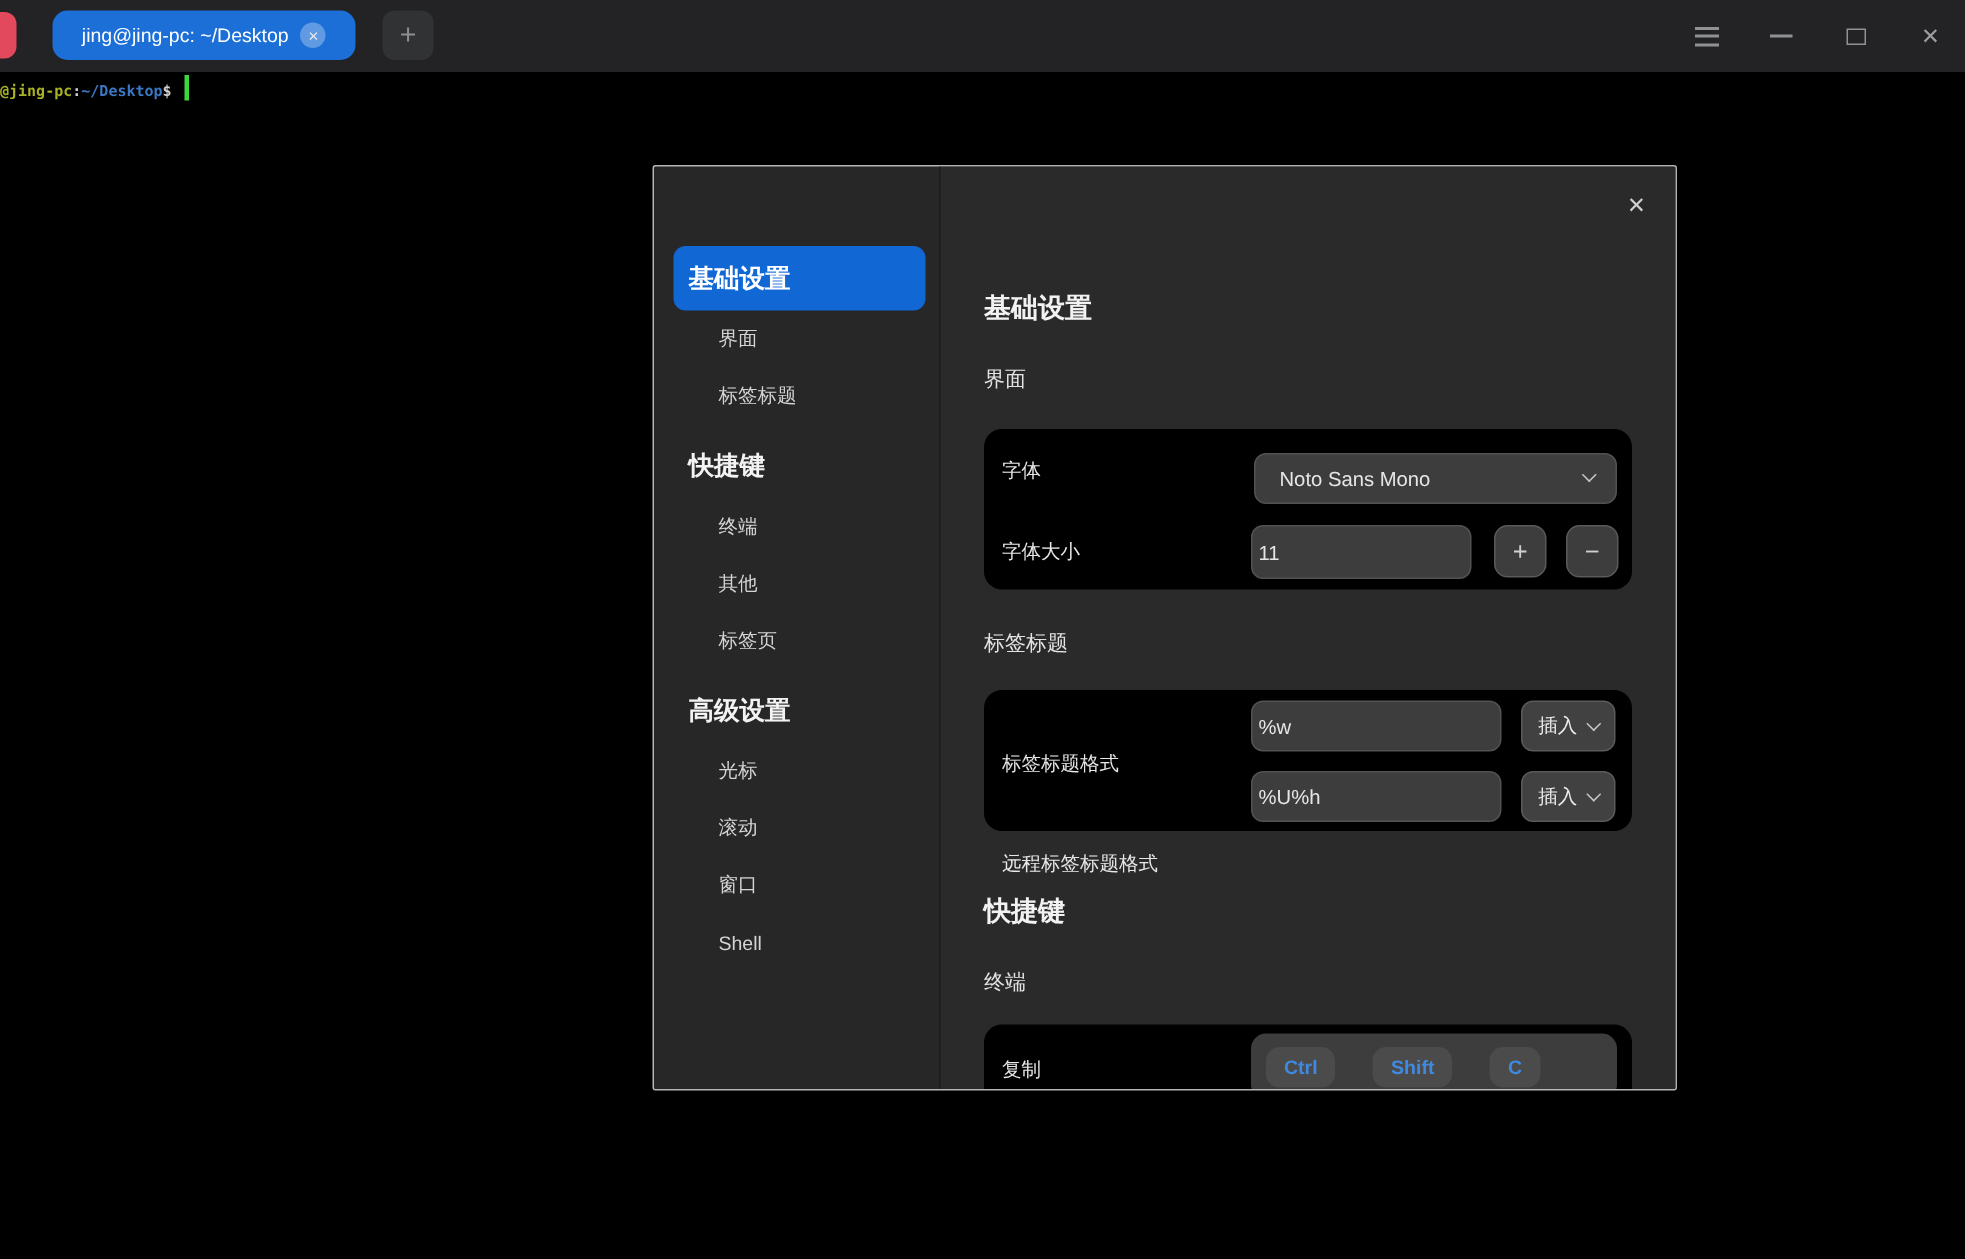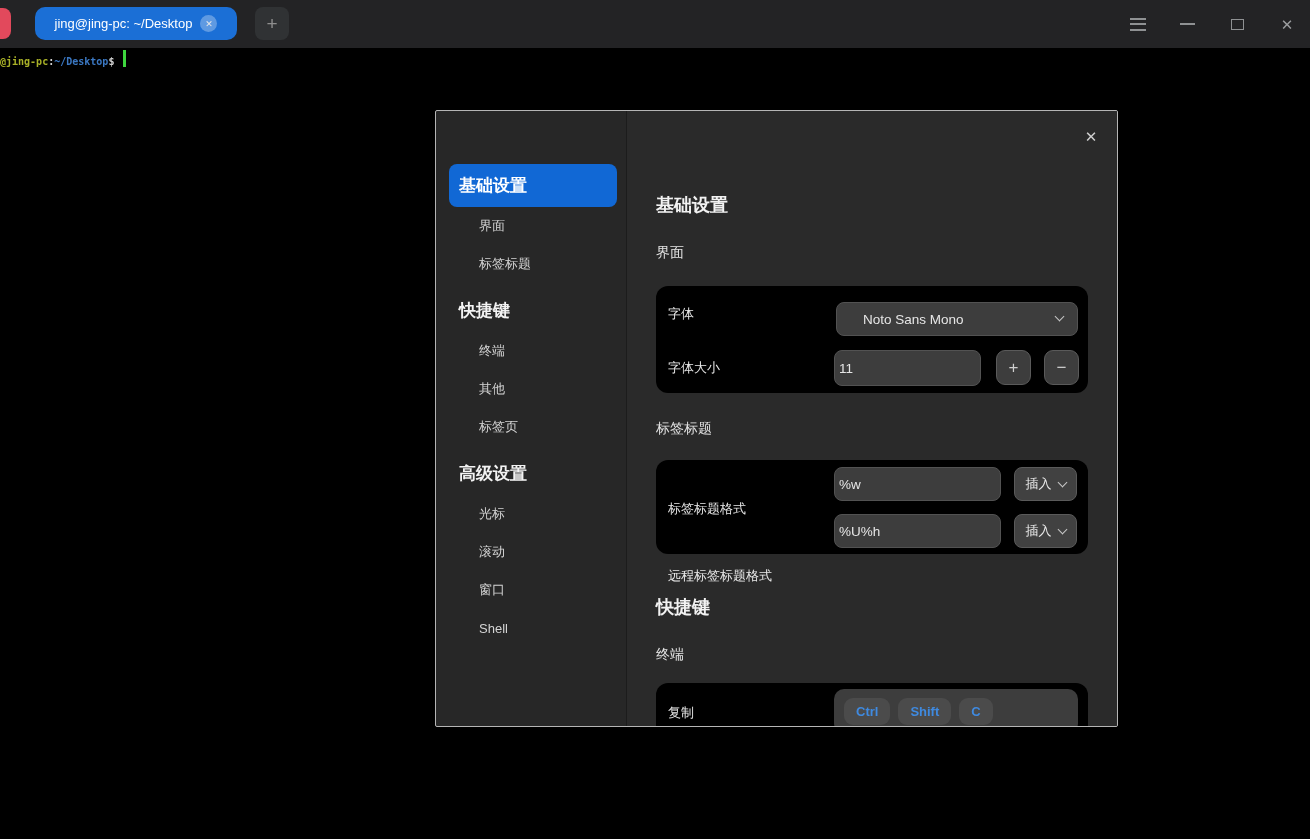--- a/index.html
+++ b/index.html
@@ -44,31 +44,31 @@
   
   .ccol { position:absolute; left:220px; top:0; width:432px; }
   .h1 { position:absolute; left:0; font-size:18px; font-weight:bold; color:#f2f2f2; }
   .sect { position:absolute; left:0; font-size:14px; color:#e3e3e3; }
   .card { position:absolute; left:0; width:432px; background:#000000; border-radius:12px; }
   .row-sep { position:absolute; left:0; right:0; height:1px; background:rgba(0,0,0,0.28); }
   .rlabel { position:absolute; left:12px; font-size:13px; color:#e8e8e8; }
 
   .field { background:#3d3d3d; border:1px solid #525252; border-radius:8px; color:#e6e6e6;
            font-size:13.5px; font-family:"Liberation Sans", sans-serif; }
-  .dropdown { position:absolute; display:flex; align-items:center; padding:0 26px; }
+  .dropdown { position:absolute; display:flex; align-items:center; padding:0 16px; }
   .chev { width:7px; height:7px; border-right:1.7px solid #c6c6c6; border-bottom:1.7px solid #c6c6c6;
           transform:rotate(45deg); display:inline-block; margin-top:-4px; }
   .dd-chev { position:absolute; right:14px; top:14px; }
   input.field { position:absolute; padding:0 4px; outline:none; }
   .sq-btn { position:absolute; width:35px; height:35px; background:#3d3d3d; border:1px solid #5a5a5a; border-radius:9px;
             display:flex; align-items:center; justify-content:center; color:#cfcfcf; font-size:17px; }
   .ins-btn { position:absolute; width:63px; height:34px; background:#414141; border:1px solid #5a5a5a; border-radius:8px;
              display:flex; align-items:center; justify-content:center; gap:7px; color:#ececec; font-size:13px; }
   .shortcut-box { position:absolute; left:178px; right:10px; top:6px; height:44px; background:#3d3d3d; border-radius:10px;
-                  display:flex; align-items:center; padding-left:10px; gap:8px; }
+                  display:flex; align-items:center; padding-left:10px; gap:25px; }
   .keychip { height:27px; padding:0 12px; background:#4b4b4b; border-radius:9px; display:flex; align-items:center;
              color:#3f8ae0; font-size:13px; font-weight:bold; }
 </style>
 </head>
 <body>
 
 <div class="titlebar">
   <div class="red-tab"></div>
 
   <div class="tab">

